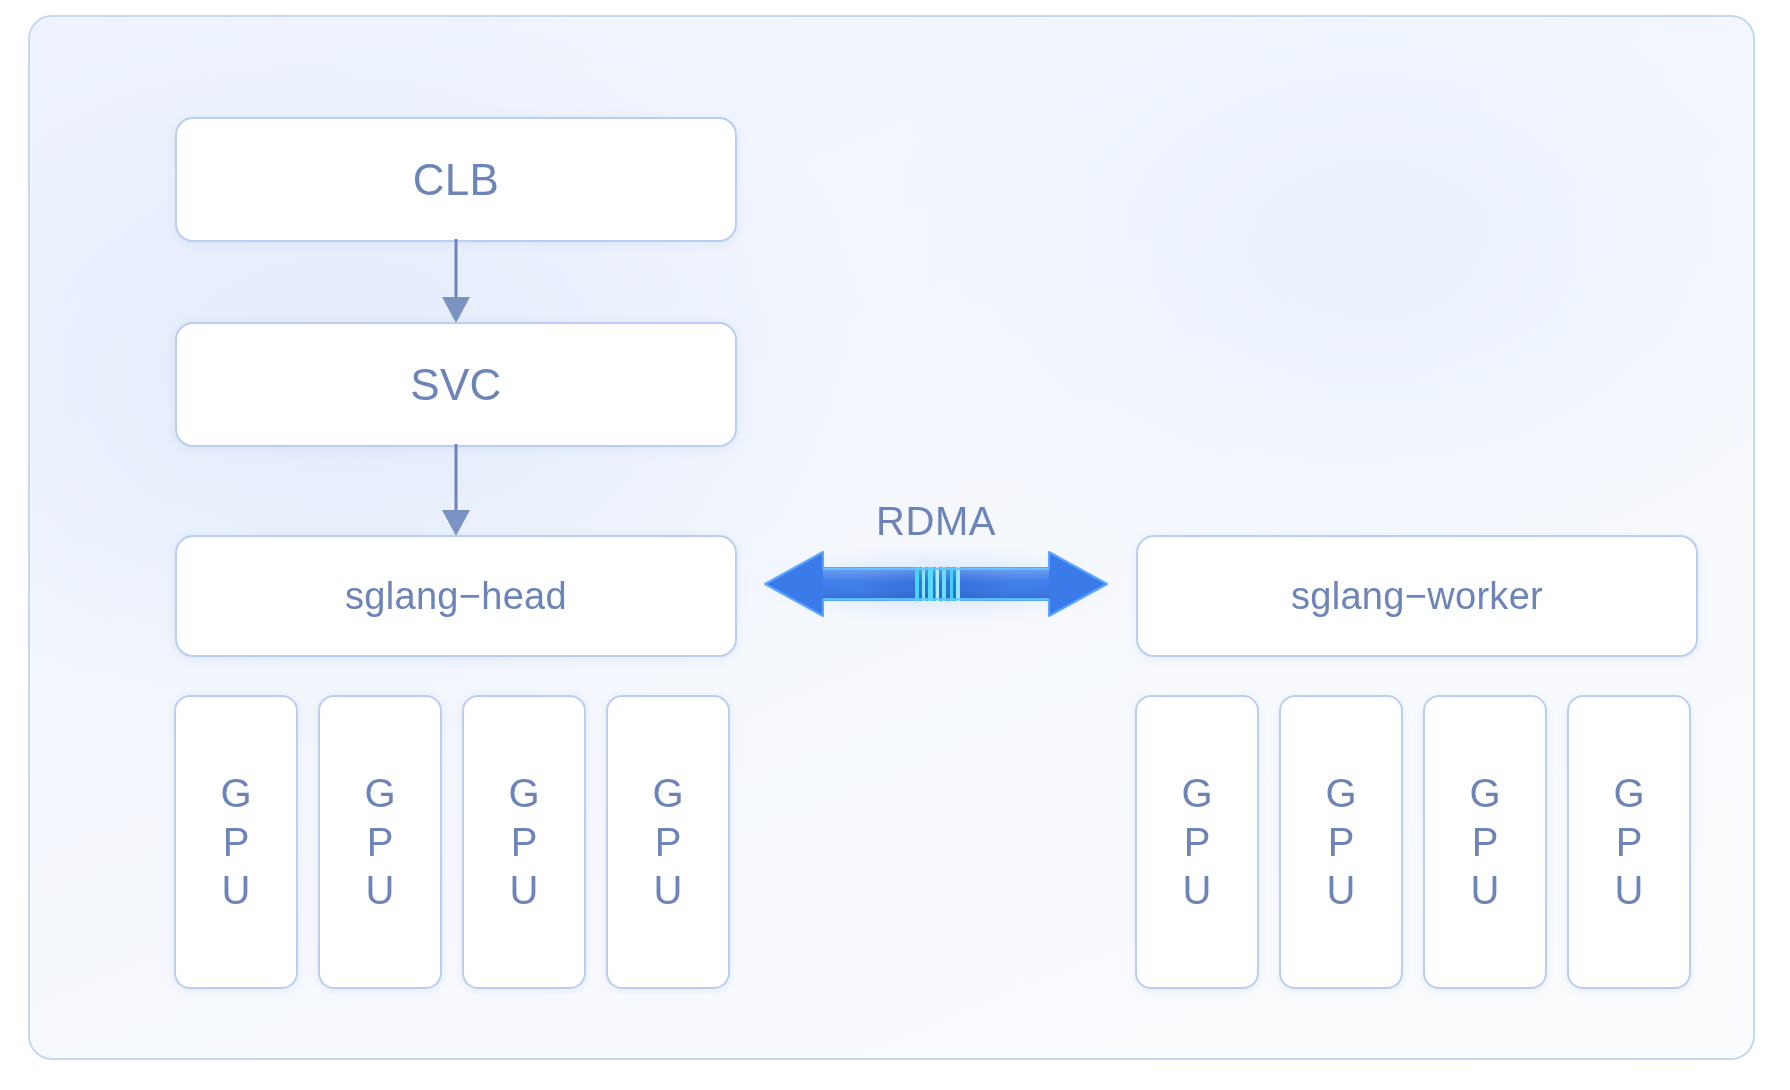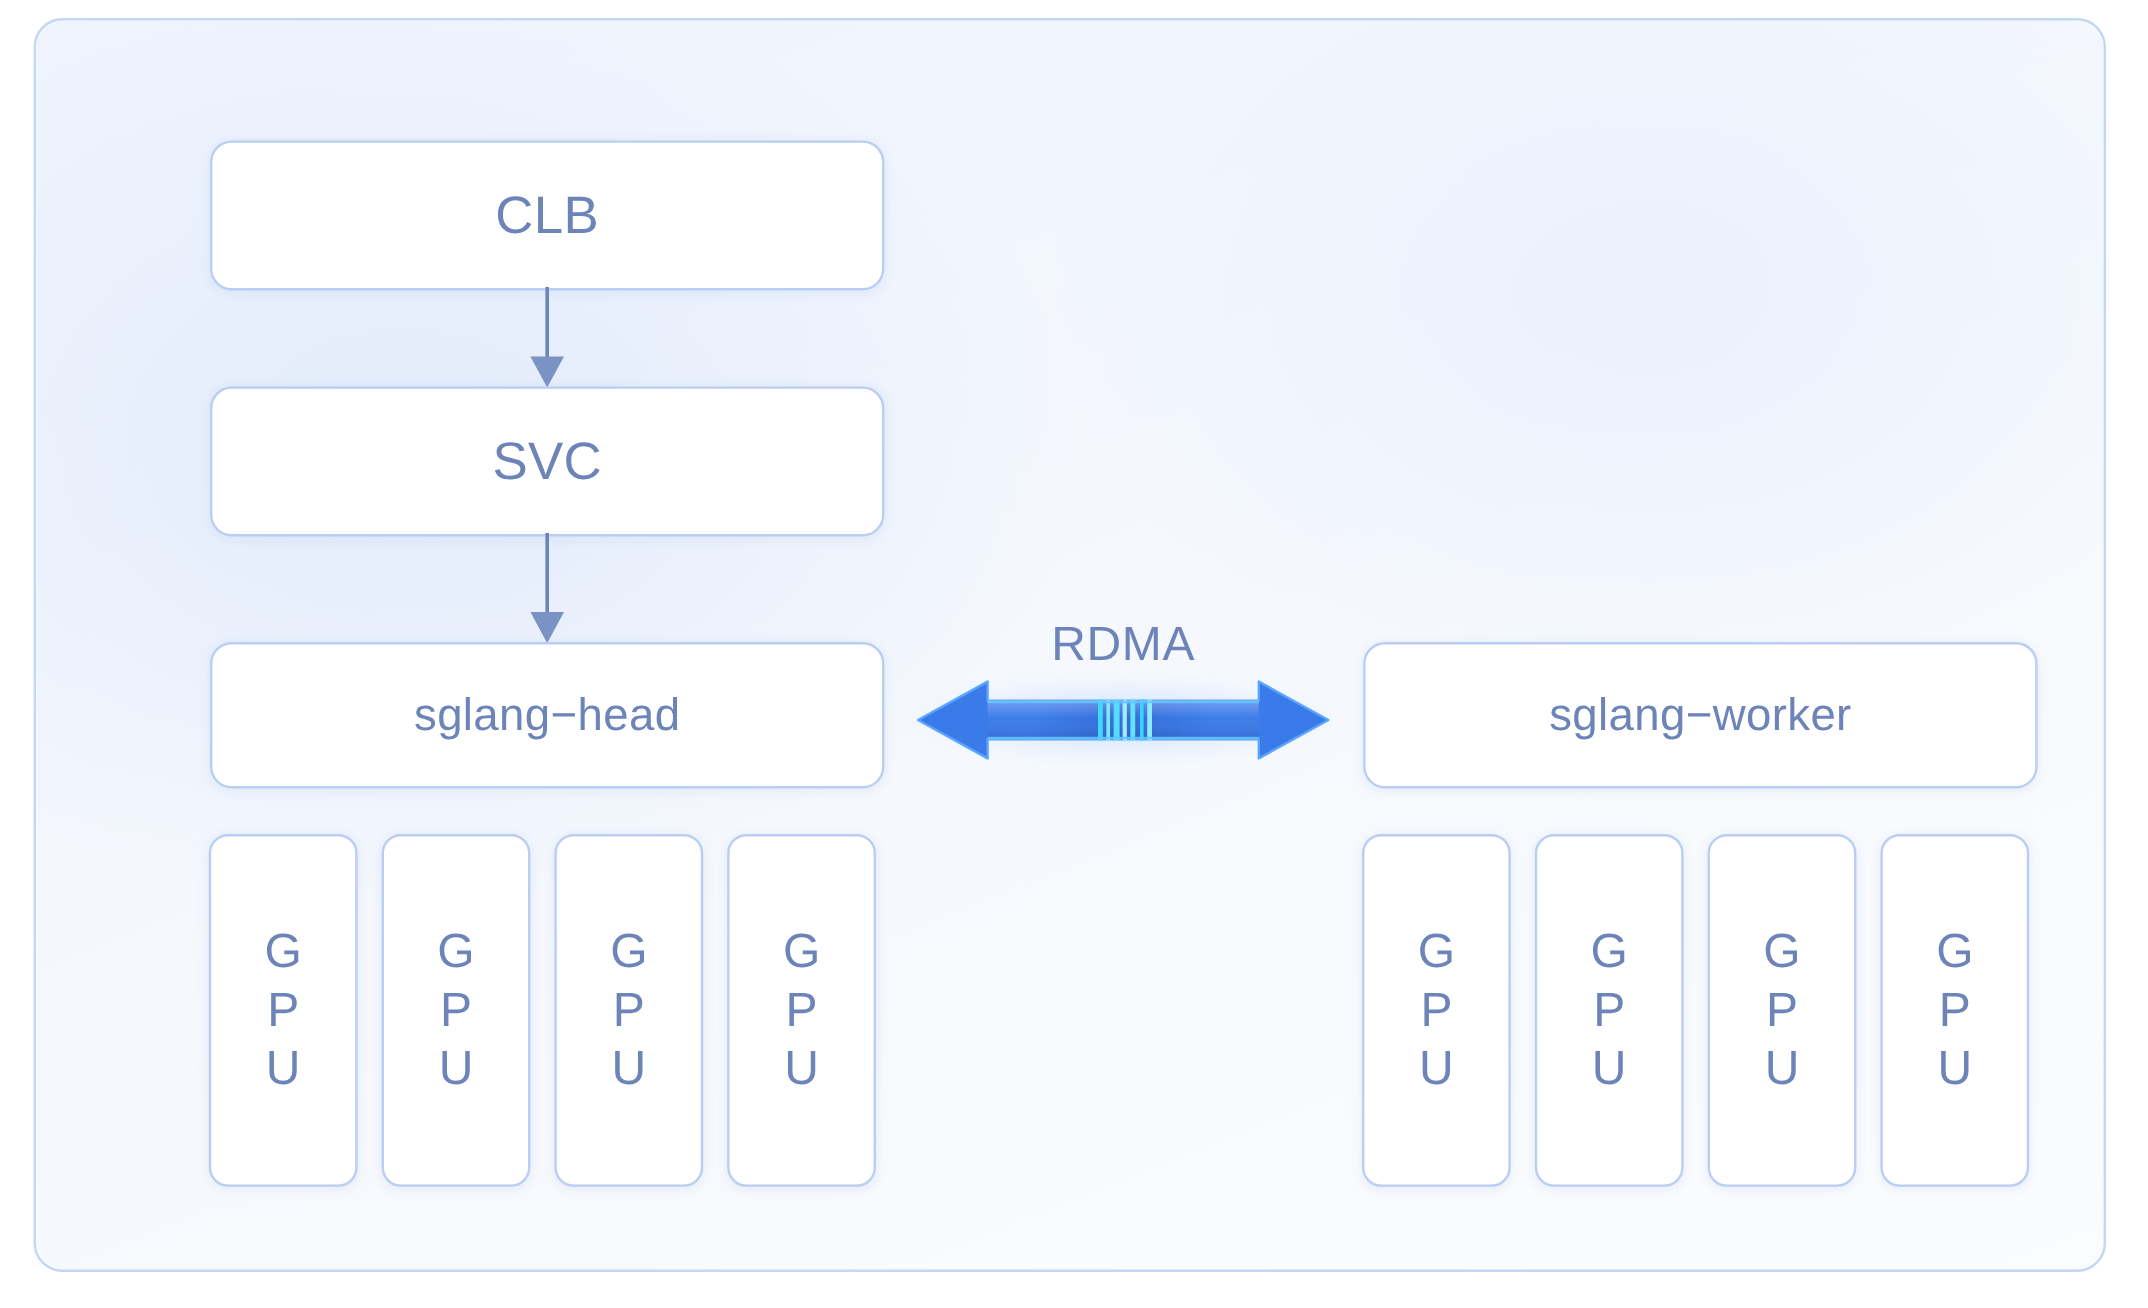--- a/index.html
+++ b/index.html
@@ -132,21 +132,21 @@
     font-size: 40px;
     line-height: 1.22;
     font-weight: 400;
   }
   .gpu-letters span { display: block; }
 
   
   #rdma-group {
     position: absolute;
     left: 722px;
-    top: 500px;
+    top: 484px;
     width: 368px;
     height: 125px;
   }
   #rdma-label {
     position: absolute;
     left: 0; top: 0;
     width: 368px;
     text-align: center;
     font-size: 40px;
     color: #6d84b9;

